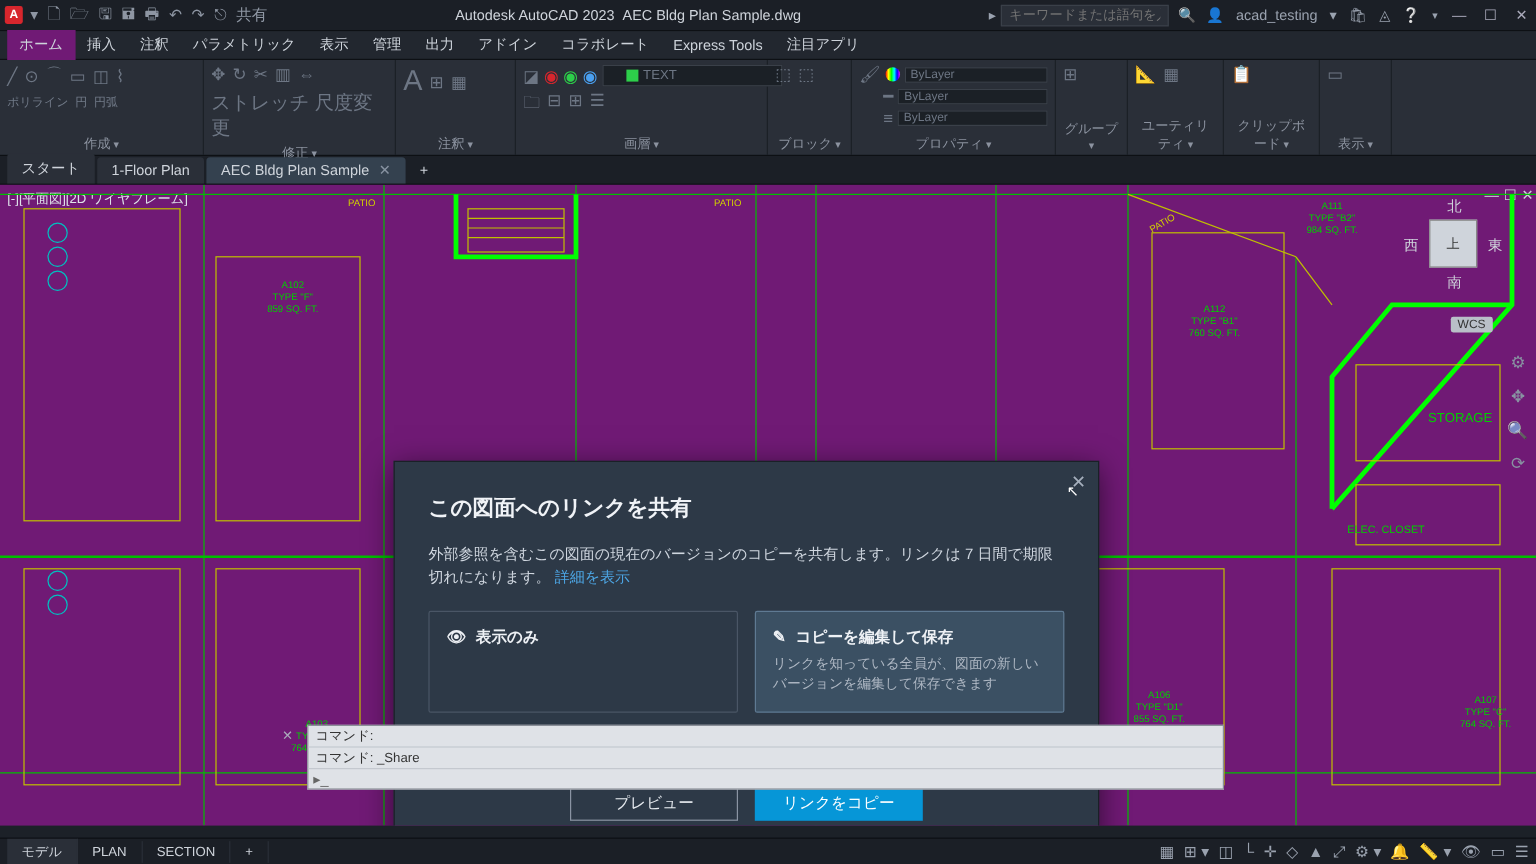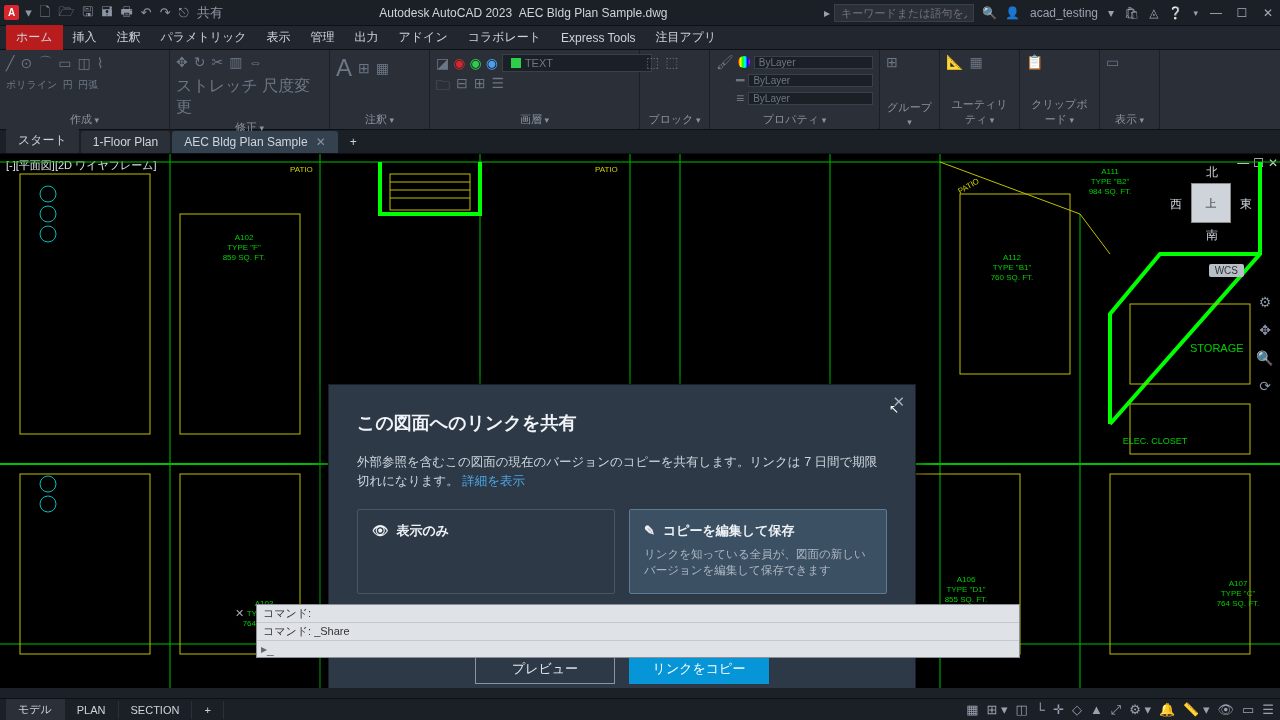--- a/index.html
+++ b/index.html
@@ -8,34 +8,34 @@
 .titlebar .a-logo{background:#d7262d;color:#fff;font-weight:bold;font-size:10px;padding:2px 4px;border-radius:2px;margin-right:6px}
 .titlebar .qat{display:flex;gap:8px;align-items:center;color:#8e96a3}
 .titlebar .qat span{font-size:13px}
 .titlebar .center{flex:1;text-align:center;color:#cfd4db;font-size:12px}
 .titlebar .search{display:flex;align-items:center}
 .titlebar .search input{background:#2a2f38;border:1px solid #3a4049;color:#aaa;font-size:11px;padding:2px 6px;width:140px;height:18px}
 .titlebar .right{display:flex;align-items:center;gap:10px;color:#9aa2af;font-size:12px}
 .titlebar .winbtn{width:16px;text-align:center;color:#aab}
 .menubar{height:24px;background:#22272f;display:flex;align-items:center;padding:0 6px;gap:0;border-bottom:1px solid #0d1014}
 .menubar .tab{padding:4px 10px;color:#cdd3da;font-size:12px;cursor:pointer}
-.menubar .tab.active{background:#b91c1c}
+.menubar .tab.active{background:#701a75}
 .ribbon{height:80px;background:#2a2f38;display:flex;align-items:stretch;border-bottom:1px solid #0d1014}
 .ribbon .panel{border-right:1px solid #1b2026;display:flex;flex-direction:column;justify-content:space-between;padding:4px 6px 2px;min-width:60px}
 .ribbon .panel .icons{display:flex;gap:6px;flex-wrap:wrap;color:#6d7684;font-size:14px;align-items:center}
 .ribbon .panel .lbl{color:#8c93a0;font-size:11px;text-align:center;padding-top:2px}
 .ribbon .panel .lbl::after{content:" ▾";font-size:9px}
-.layer-swatch{display:flex;align-items:center;gap:4px;background:#1b2026;border:1px solid #3a4049;padding:1px 8px;font-size:11px;width:150px;height:18px}
+.layer-swatch{display:flex;align-items:center;gap:4px;background:#1b2026;border:1px solid #3a4049;padding:1px 19px;font-size:11px;width:150px;height:18px}
 .layer-swatch .dot{width:10px;height:10px;background:#2dcf4a}
 .doctabs{height:24px;background:#1b1f26;display:flex;align-items:flex-end;border-bottom:1px solid #0d1014;padding-left:6px}
 .doctabs .dtab{padding:4px 12px;background:#2a2f38;color:#cfd4db;font-size:12px;margin-right:2px;border-top-left-radius:3px;border-top-right-radius:3px;cursor:pointer}
 .doctabs .dtab.active{background:#34414f}
 .doctabs .dtab .x{margin-left:8px;color:#8893a2}
 .doctabs .plus{padding:4px 10px;color:#cfd4db;cursor:pointer}
-.canvas{position:relative;height:534px;background:#000000;overflow:hidden}
+.canvas{position:relative;height:534px;background:#701a75;overflow:hidden}
 .canvas .vp-label{position:absolute;left:6px;top:4px;color:#dfe4eb;font-size:11px}
 .canvas svg{position:absolute;inset:0}
 .viewcube{position:absolute;right:28px;top:8px;width:82px;height:82px}
 .viewcube .cube{position:absolute;left:21px;top:21px;width:40px;height:40px;background:#cfd4db;color:#333;font-size:11px;display:flex;align-items:center;justify-content:center;border:1px solid #888}
 .viewcube .dir{position:absolute;color:#cfd4db;font-size:12px}
 .wcs-badge{position:absolute;right:36px;top:110px;background:#b9bfc8;color:#333;font-size:10px;padding:1px 6px;border-radius:2px}
 .winctrls{position:absolute;right:2px;top:2px;display:flex;gap:4px;color:#cfd4db;font-size:12px}
 .navbar-r{position:absolute;right:4px;top:140px;width:22px;display:flex;flex-direction:column;gap:12px;align-items:center;color:#8893a2;font-size:14px}
 .roomlbl{font-size:8px;fill:#00d000;font-family:sans-serif;text-anchor:middle}
 .patio{font-size:8px;fill:#d0d000;font-family:sans-serif}

